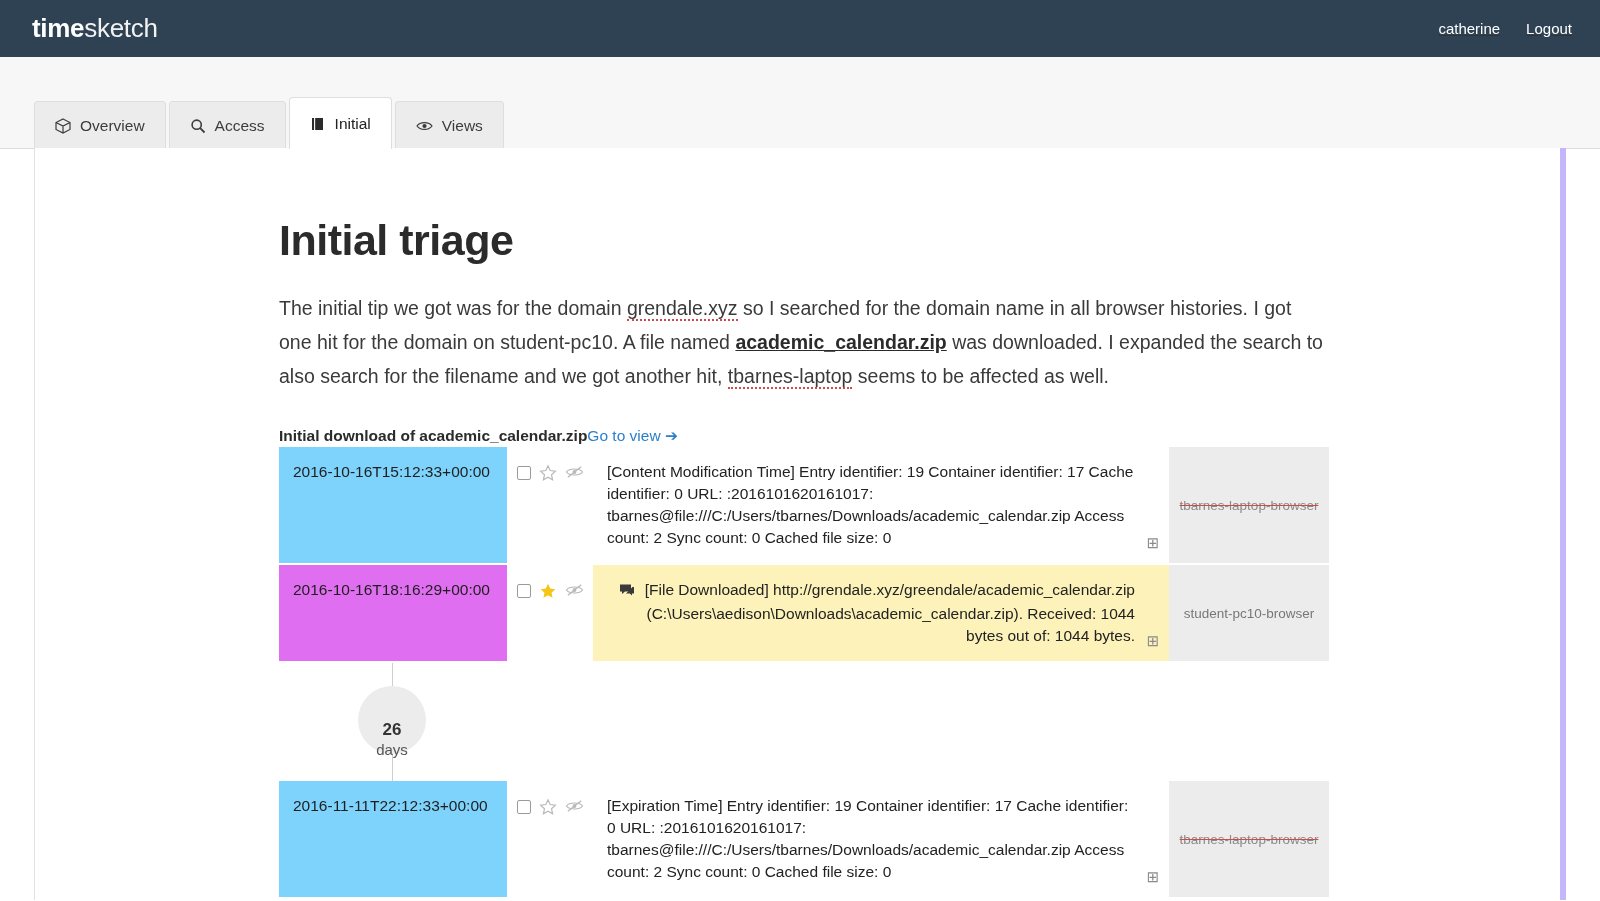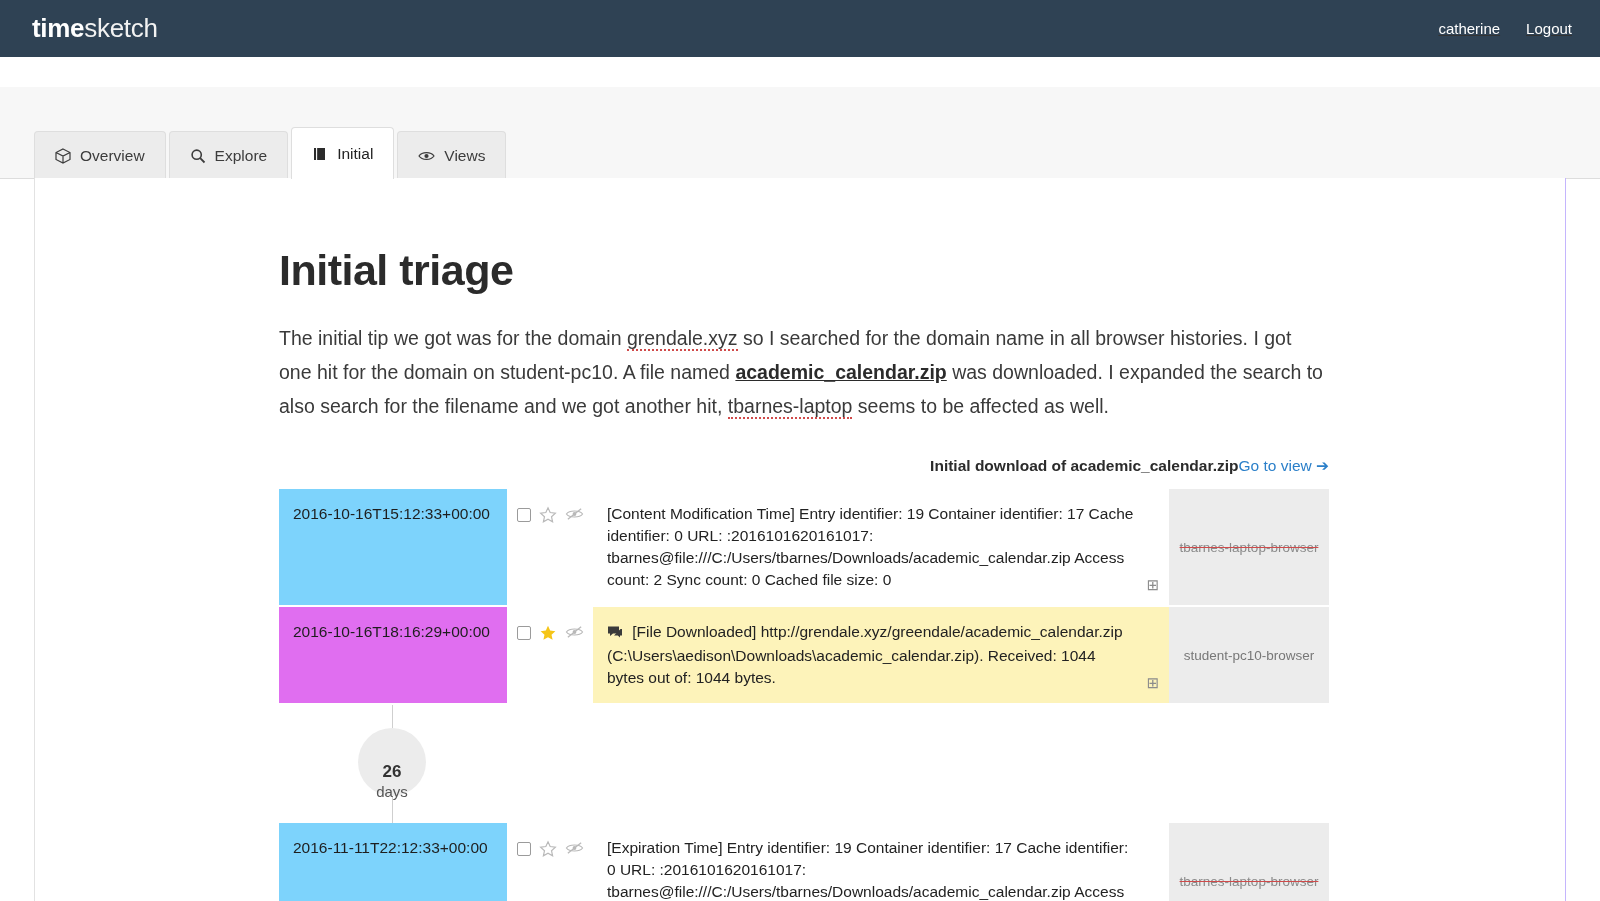--- a/index.html
+++ b/index.html
@@ -42,21 +42,20 @@
     height: 92px;
     position: relative;
     border-bottom: 1px solid #ddd;
   }
   .tabs {
     display: flex;
     align-items: flex-end;
     padding-left: 34px;
     height: 100%;
     gap: 3px;
-    margin-top: 30px;
   }
   .tab {
     display: flex;
     align-items: center;
     gap: 9px;
     height: 48px;
     padding: 0 20px;
     background: #ececec;
     border: 1px solid #dedede;
     border-bottom: none;
@@ -73,21 +72,21 @@
     color: #222;
     height: 52px;
     z-index: 3;
   }
   .tab svg { display: block; }
 
   
   .panel {
     background: #ffffff;
     border-left: 1px solid #e2e2e2;
-    border-right: 1px solid #c4b5fd;
+    border-right: 6px solid #c4b5fd;
     margin: 0 34px;
     height: 752px;
     padding: 56px 0 0 0;
     position: relative;
     top: -1px;
   }
   .story {
     width: 1050px;
     margin-left: 244px;
   }
@@ -103,23 +102,23 @@
     line-height: 34px;
     color: #3a3a3a;
     margin: 0 0 34px 0;
   }
   .spellcheck { border-bottom: 2px dotted #d04a4a; }
   .bold-link { font-weight: bold; text-decoration: underline; color: #2b2b2b; }
 
   
   .view-head {
     display: flex;
-    justify-content: flex-end;
+    justify-content: flex-start;
     align-items: baseline;
-    margin-bottom: 14px;
+    margin-bottom: 2px;
   }
   .view-name { font-size: 15.5px; font-weight: bold; color: #2b2b2b; }
   .goto-view { font-size: 15.5px; color: #2a7fc9; cursor: pointer; }
 
   
   .events { position: relative; }
   .event-row {
     display: flex;
     align-items: stretch;
     margin-bottom: 2px;
@@ -156,21 +155,21 @@
 
   .detail-cell {
     flex: 1 1 auto;
     padding: 14px 34px 14px 14px;
     font-size: 15.5px;
     line-height: 22px;
     color: #222;
     position: relative;
     background: #ffffff;
   }
-  .detail-cell.highlight { background: #fdf3ba; }
+  .detail-cell.highlight { background: #fdf3ba; text-align: right; }
   .detail-cell .plus {
     position: absolute;
     right: 10px;
     bottom: 9px;
     color: #8c8c8c;
     font-size: 15px;
     cursor: pointer;
   }
   .comment-icon { margin-right: 5px; vertical-align: -2px; }
 
@@ -239,21 +238,21 @@
       </span>
       <span>Overview</span>
     </div>
     <div class="tab">
       <span>
         <svg width="16" height="16" viewBox="0 0 16 16">
             <circle cx="6.7" cy="6.7" r="4.6" fill="none" stroke="#3c3c3c" stroke-width="1.6"></circle>
             <line x1="10.2" y1="10.2" x2="14.5" y2="14.5" stroke="#3c3c3c" stroke-width="1.8"></line>
           </svg>
       </span>
-      <span>Explore</span>
+      <span>Access</span>
     </div>
     <div class="tab active">
       <span>
         <svg width="16" height="16" viewBox="0 0 16 16">
             <path d="M2 2 L13 2 L13 14 L2 14 Z" fill="#2b2b2b"></path>
             <path d="M4.6 2 L4.6 14" stroke="#ffffff" stroke-width="1.1"></path>
           </svg>
       </span>
       <span>Initial</span>
     </div>

